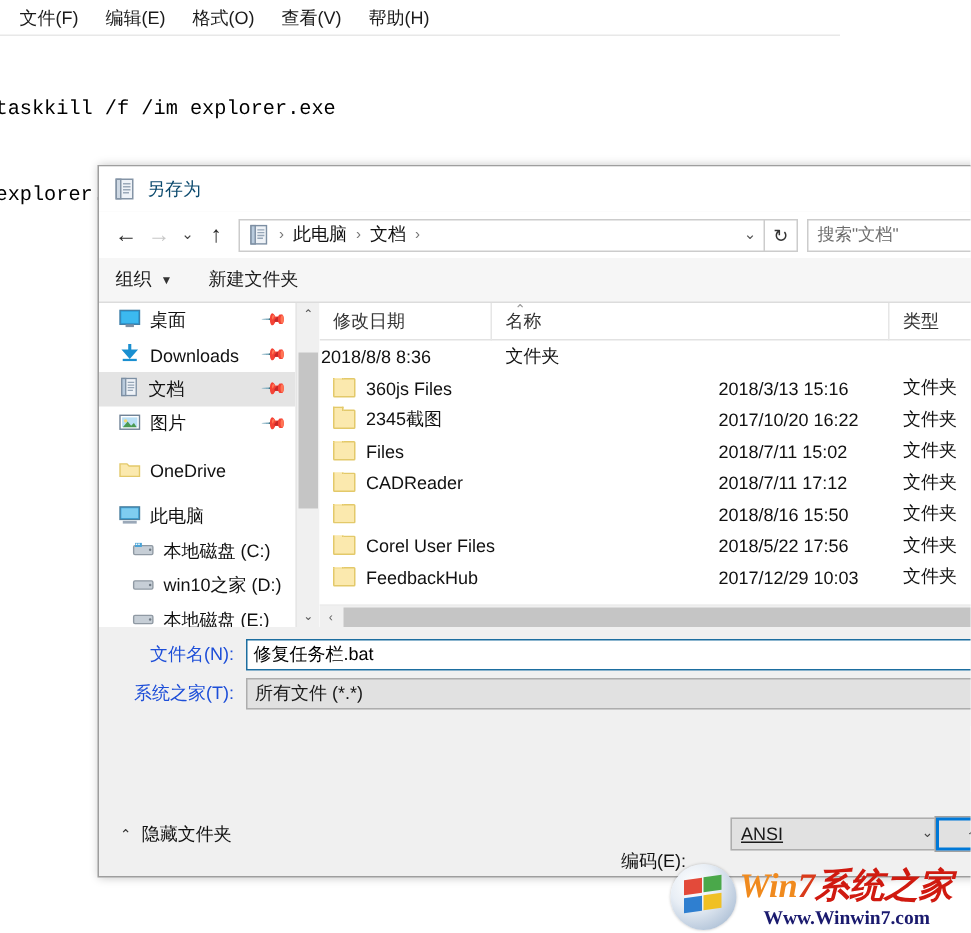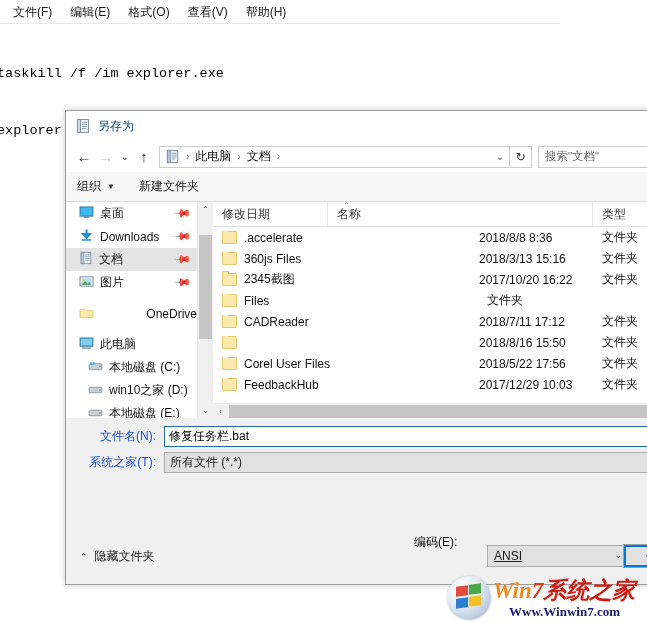--- a/index.html
+++ b/index.html
@@ -455,21 +455,21 @@
     white-space: nowrap;
   }
   #hide-chevron {
     font-size: 9px;
     color: #333;
     margin-right: 7px;
   }
   #encoding-label {
     position: absolute;
     left: 348px;
-    top: 6px;
+    top: 38px;
     font-size: 12px;
     color: #111;
     white-space: nowrap;
   }
   #encoding-select {
     position: absolute;
     left: 421px;
     top: 17px;
     width: 143px;
     height: 22px;
@@ -680,21 +680,21 @@
               <rect x="1" y="2" width="14" height="10" fill="#ffffff" stroke="#6f8296"></rect>
               <rect x="2.5" y="3.5" width="11" height="7" fill="#b9dff5"></rect>
               <circle cx="5" cy="6" r="1.2" fill="#f5d76e"></circle>
               <path d="M3 10.5 L6.5 6.5 L9 9.5 L11 7.5 L13 10.5 Z" fill="#4a9a53"></path>
             </svg>
         </span>
         <span class="tree-label">图片</span>
         <span class="pin">📌</span>
       </div>
 
-      <div class="tree-row indent1" style="margin-top:8px;justify-content:space-between;">
+      <div class="tree-row indent1" style="margin-top:8px;">
         <span>
           <svg width="15" height="13" viewBox="0 0 16 14">
               <path d="M1 3.5 L6 3.5 L7.5 5 L15 5 L15 12.5 L1 12.5 Z" fill="#fbe9ae" stroke="#e3c96a"></path>
             </svg>
         </span>
         <span class="tree-label">OneDrive</span>
       </div>
 
       <div class="tree-row indent1" style="margin-top:8px;">
         <span>
@@ -752,24 +752,20 @@
 
       <div id="col-header">
         <div class="col col-date">修改日期</div>
         <div class="col col-name">名称</div>
         <div class="col col-type">类型</div>
         <div id="sort-indicator">⌃</div>
       </div>
 
       <div id="file-rows">
           <div class="file-row">
-            <div class="fr-name">
-              <span class="folder-icon"></span>
-              <span>.accelerate</span>
-            </div>
             <div class="fr-date">2018/8/8 8:36</div>
             <div class="fr-type">文件夹</div>
           </div>
           <div class="file-row">
             <div class="fr-name">
               <span class="folder-icon"></span>
               <span>360js Files</span>
             </div>
             <div class="fr-date">2018/3/13 15:16</div>
             <div class="fr-type">文件夹</div>
@@ -780,20 +776,21 @@
               <span>2345截图</span>
             </div>
             <div class="fr-date">2017/10/20 16:22</div>
             <div class="fr-type">文件夹</div>
           </div>
           <div class="file-row">
             <div class="fr-name">
               <span class="folder-icon"></span>
               <span>Files</span>
             </div>
+            <div class="fr-date">2018/7/11 15:02</div>
             <div class="fr-type">文件夹</div>
           </div>
           <div class="file-row">
             <div class="fr-name">
               <span class="folder-icon"></span>
               <span>CADReader</span>
             </div>
             <div class="fr-date">2018/7/11 17:12</div>
             <div class="fr-type">文件夹</div>
           </div>

